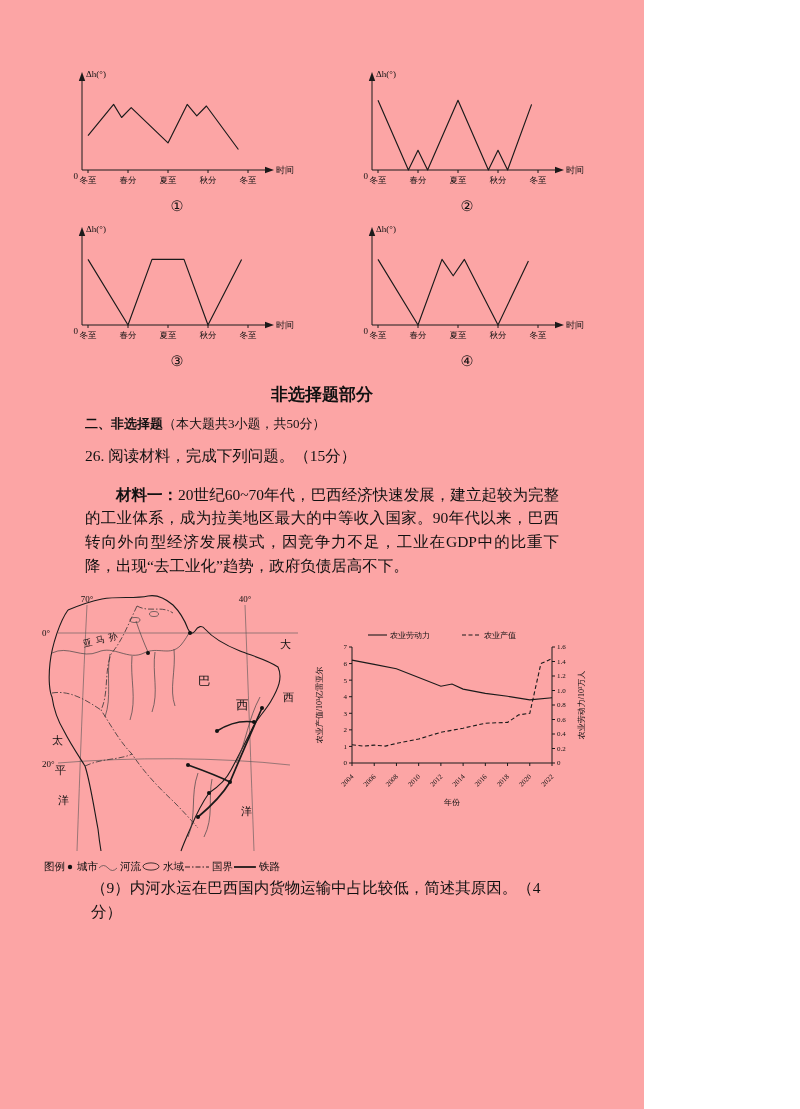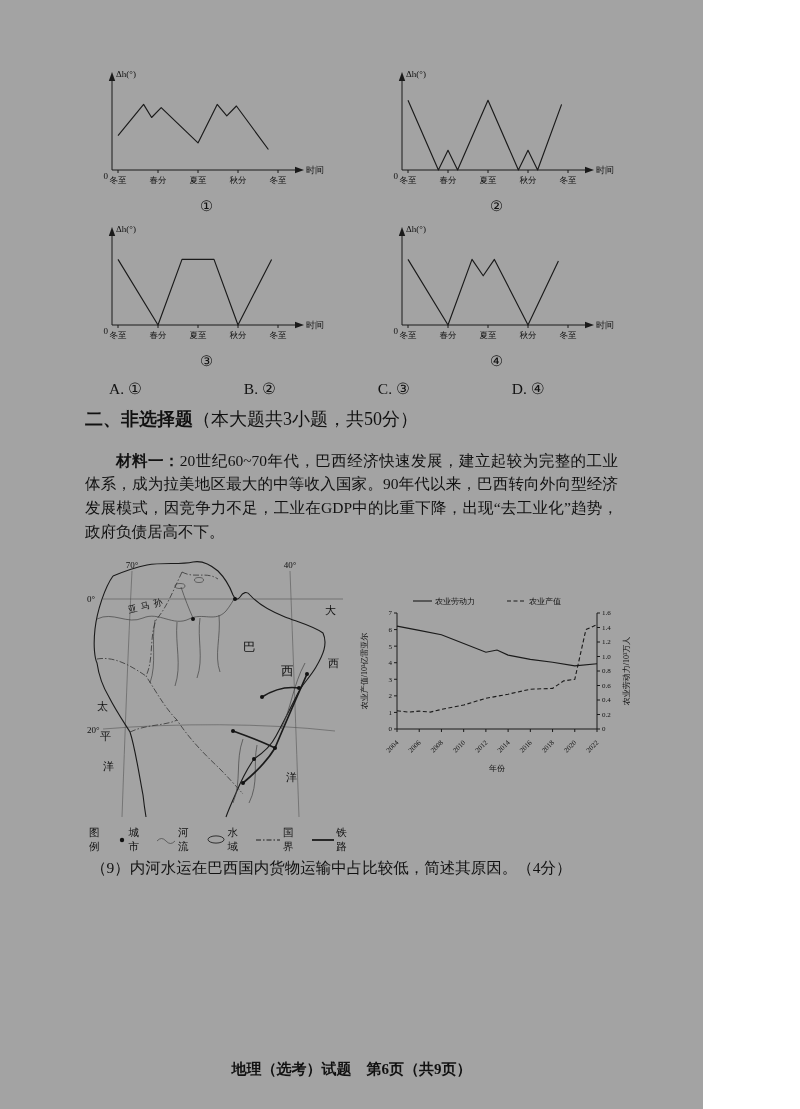--- a/index.html
+++ b/index.html
@@ -1,38 +1,38 @@
 <!DOCTYPE html>
 <html><head>
 <meta charset="utf-8">
 <style>
   html,body{margin:0;padding:0}
   body{width:800px;height:1109px;background:#fff;color:#111;font-family:"Liberation Serif",serif;}
-  .page{position:relative;width:703px;height:1109px;padding:64px 85px 0;box-sizing:border-box;overflow:hidden;background:#a3a3a3}
+  .page{position:relative;width:644px;height:1109px;padding:64px 85px 0;box-sizing:border-box;overflow:hidden;background:#fca5a5}
   .charts-grid{display:grid;grid-template-columns:250px 250px;column-gap:40px;row-gap:4px;justify-content:center}
   .mini-chart{width:250px}
   .mini-chart svg{display:block}
   .mini-num{text-align:center;font-size:14.5px;line-height:1.1;margin-top:1px}
   svg text{font-family:"Liberation Serif",serif;fill:#111}
   .tick{font-size:8.5px}
   .tick2{font-size:7px}
   .ax{font-size:9px}
   .ax8{font-size:8px}
   .axis{stroke:#1a1a1a;stroke-width:1}
   .curve{fill:none;stroke:#1a1a1a;stroke-width:1.15;stroke-linejoin:round}
   .options-row{display:flex;gap:102px;padding-left:24px;font-size:15.5px;margin-top:10px}
   .part-title{text-align:center;font-weight:bold;font-size:17px;margin-top:13px}
-  .heading{font-size:18px;margin-top:9px}
+  .heading{font-size:13px;margin-top:9px}
   .qline{font-size:15.5px;margin-top:5px}
   .material{font-size:15.5px;line-height:1.52;text-align:justify;text-indent:2em;margin-top:16px}
   .bold{font-weight:bold}
-  .figures{display:flex;justify-content:space-between;align-items:flex-start;margin-top:6px}
+  .figures{display:flex;justify-content:center;align-items:flex-start;margin-top:6px}
   .map-block{width:276px}
   .fig2-block{margin-top:28px}
-  .map-legend{display:flex;align-items:center;gap:7px;font-size:10.5px;margin-top:1px;padding-left:4px}
+  .map-legend{display:flex;align-items:center;font-size:10.5px;margin-top:1px;padding-left:4px}
   .map-legend .li{display:flex;align-items:center;gap:2px}
   .subq{font-size:15.5px;line-height:1.6;padding-left:6px;margin-top:2px}
   .footer{position:absolute;left:0;bottom:30px;width:100%;text-align:center;font-weight:bold;font-size:15px}
   .sline{stroke:#1a1a1a;stroke-width:1.1;fill:none}
   .dline{stroke:#1a1a1a;stroke-width:1.1;fill:none;stroke-dasharray:4,2.5}
   .thin{stroke:#444;stroke-width:0.7;fill:none}
   .coast{stroke:#1a1a1a;stroke-width:1.1;fill:none}
   .grat{stroke:#555;stroke-width:0.6;fill:none}
   .bord{stroke:#333;stroke-width:0.8;fill:none;stroke-dasharray:6,2,1.5,2}
   .rail{stroke:#1a1a1a;stroke-width:1.7;fill:none}
@@ -146,30 +146,26 @@
             <line x1="196" y1="106" x2="196" y2="109" class="axis" stroke-width="0.8"></line>
             <text x="196" y="119" text-anchor="middle" class="tick">冬至</text>
           </g>
         <polyline class="curve" points="36.0,40.4 76.0,106.0 100.0,40.4 111.2,56.8 122.4,40.4 156.0,106.0 186.4,42.0"></polyline>
       </svg>
       <div class="mini-num">④</div>
     </div>
 
   </div>
 
-  <div class="options-row">
-    <span>A. ①</span>
-    <span>B. ②</span>
-    <span>C. ③</span>
-    <span>D. ④</span>
-  </div>
-
+
+  <div class="part-title">非选择题部分</div>
 
   <p class="heading"><span class="bold">二、非选择题</span><span>（本大题共3小题，共50分）</span></p>
 
+  <p class="qline"><span>26.</span> <span>阅读材料，完成下列问题。（15分）</span></p>
 
   <p class="material"><span class="bold">材料一：</span><span>20世纪60~70年代，巴西经济快速发展，建立起较为完整的工业体系，成为拉美地区最大的中等收入国家。90年代以来，巴西转向外向型经济发展模式，因竞争力不足，工业在GDP中的比重下降，出现“去工业化”趋势，政府负债居高不下。</span></p>
 
 
   <div class="figures">
 
     <div class="map-block">
       <svg viewBox="0 0 272 262" width="272" height="262">
         <path class="grat" d="M18 40 H258"></path>
         <path class="grat" d="M18 170 C 90 164, 180 164, 250 172"></path>
@@ -331,15 +327,14 @@
         <text class="ax8" x="10" y="84" text-anchor="middle" transform="rotate(-90 10 84)">农业产值/10³亿雷亚尔</text>
         <text class="ax8" x="272" y="84" text-anchor="middle" transform="rotate(-90 272 84)">农业劳动力/10³万人</text>
         <text class="ax8" x="140" y="184" text-anchor="middle">年份</text>
       </svg>
     </div>
 
   </div>
 
   <p class="subq">（9）内河水运在巴西国内货物运输中占比较低，简述其原因。（4分）</p>
 
-  <div class="footer">地理（选考）试题　第6页（共9页）</div>
 
 </div>
 
 </body></html>

